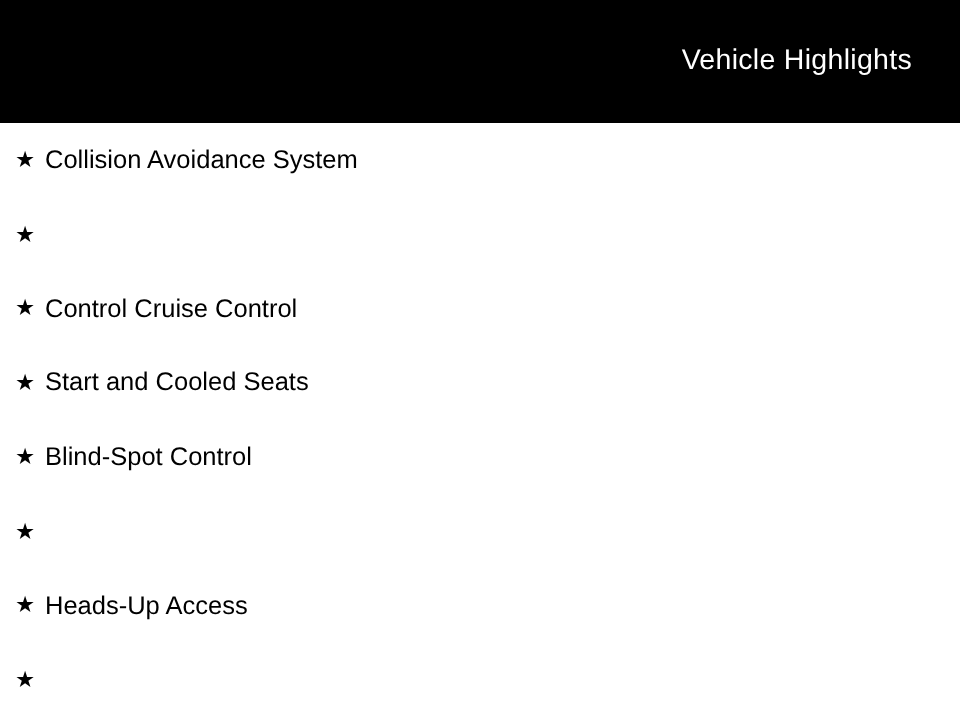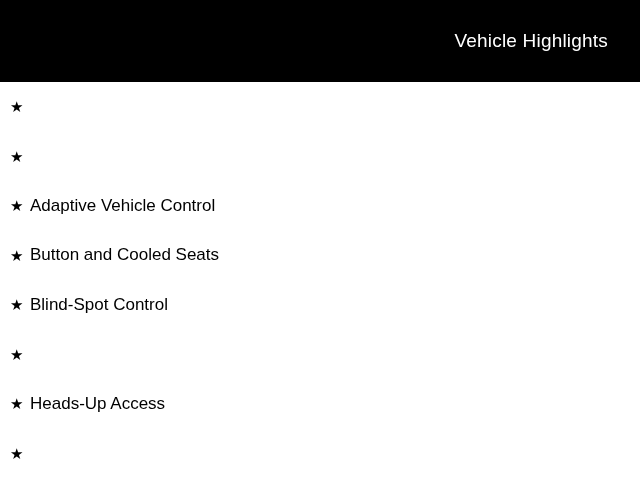--- a/index.html
+++ b/index.html
@@ -75,34 +75,35 @@
 <div class="page">
 
   <div class="header-bar">
     <div class="header-title">Vehicle Highlights</div>
   </div>
 
   <ul class="features-list">
 
     <li class="feature-item">
       <span class="bullet-star">★</span>
+      <span class="feature-label">Collision Avoidance System</span>
     </li>
 
     <li class="feature-item">
       <span class="bullet-star">★</span>
     </li>
 
     <li class="feature-item">
       <span class="bullet-star">★</span>
-      <span class="feature-label">Adaptive Vehicle Control</span>
+      <span class="feature-label">Control Cruise Control</span>
     </li>
 
     <li class="feature-item">
       <span class="bullet-star">★</span>
-      <span class="feature-label">Button and Cooled Seats</span>
+      <span class="feature-label">Start and Cooled Seats</span>
     </li>
 
     <li class="feature-item">
       <span class="bullet-star">★</span>
       <span class="feature-label">Blind-Spot Control</span>
     </li>
 
     <li class="feature-item">
       <span class="bullet-star">★</span>
     </li>

